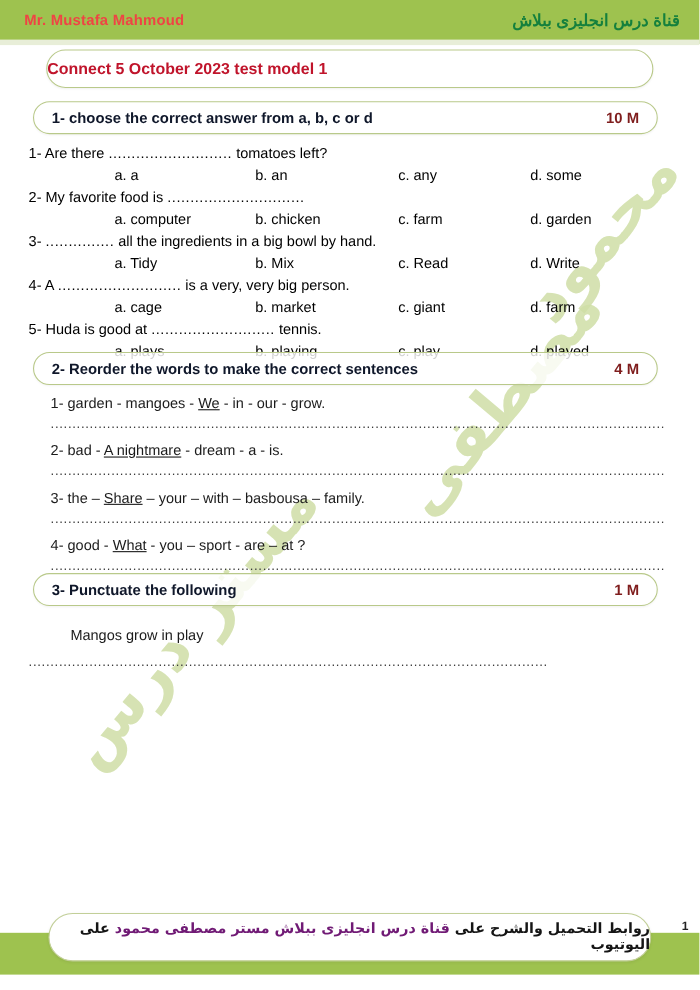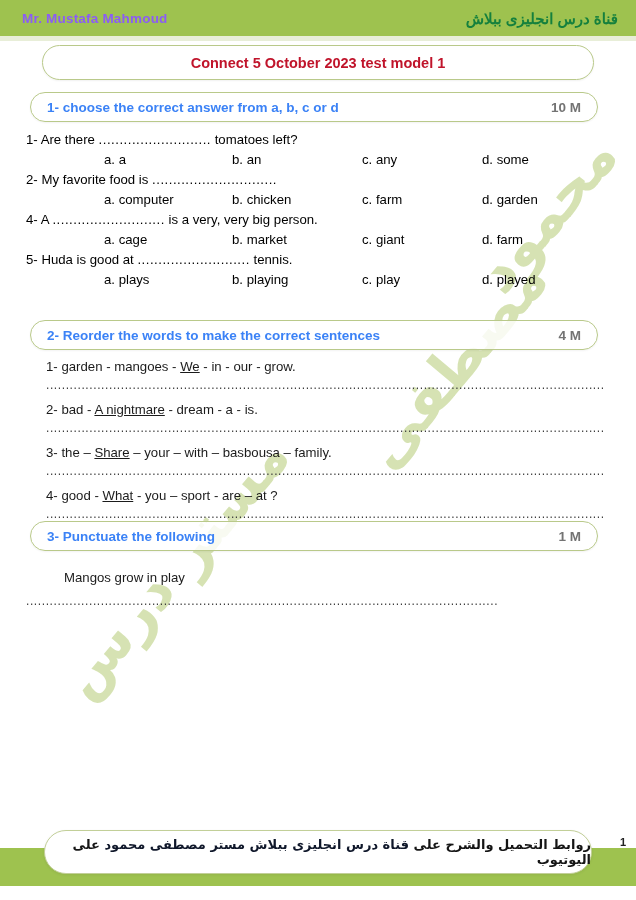--- a/index.html
+++ b/index.html
@@ -32,21 +32,21 @@
     width: 636px; height: 5px;
     background: #e8eed8;
     z-index: 1;
   }
 
   .header-name {
     position: absolute;
     left: 22px; top: 11px;
     font-size: 13.5px;
     font-weight: bold;
-    color: #8b5cf6;
+    color: #ef4444;
     letter-spacing: .2px;
     z-index: 3;
   }
   .header-arabic {
     position: absolute;
     right: 18px; top: 10px;
     font-size: 15px;
     font-weight: bold;
     color: #15803d;
     direction: rtl;
@@ -86,46 +86,45 @@
     border-radius: 22px;
     background: rgba(255,255,255,0.82);
     display: flex;
     align-items: center;
   }
 
   .title-pill {
     position: absolute;
     left: 42px; top: 45px;
     width: 552px; height: 35px;
-    justify-content: center;
     box-shadow: 0 1px 2px rgba(0,0,0,.06);
   }
   .title-pill .t {
     font-size: 14.5px;
     font-weight: bold;
     color: #c0142b;
   }
 
   .section-pill {
     position: absolute;
     left: 30px;
     width: 568px; height: 30px;
     padding: 0 16px;
     justify-content: space-between;
     box-shadow: 0 1px 2px rgba(0,0,0,.05);
   }
   .section-pill .s-label {
     font-size: 13.5px;
     font-weight: bold;
-    color: #3b82f6;
+    color: #0f172a;
   }
   .section-pill .s-marks {
     font-size: 13.5px;
     font-weight: bold;
-    color: #737373;
+    color: #7f1d1d;
   }
 
   .sec1 { top: 92px; }
   .sec2 { top: 320px; }
   .sec3 { top: 521px; align-items: center; }
 
   
   .mcq {
     position: absolute;
     left: 26px; top: 130px;
@@ -211,21 +210,21 @@
     z-index: 4;
     box-shadow: 0 1px 3px rgba(0,0,0,.07);
   }
   .footer-text {
     font-size: 13px;
     font-weight: bold;
     color: #151515;
     direction: rtl;
     font-family: "DejaVu Sans", sans-serif;
   }
-  .footer-text .red { color: #0f172a; }
+  .footer-text .red { color: #701a75; }
 
   .page-num {
     position: absolute;
     right: 10px; top: 836px;
     font-size: 11px;
     font-weight: bold;
     color: #222;
     z-index: 5;
   }
 </style>
@@ -268,20 +267,29 @@
     <div>
       <div class="stem"><span>2- My favorite food is </span><span class="dots">..............................</span><span></span></div>
       <div class="opts">
         <span class="o1">a. computer</span>
         <span class="o2">b. chicken</span>
         <span class="o3">c. farm</span>
         <span class="o4">d. garden</span>
       </div>
     </div>
 
+    <div>
+      <div class="stem"><span>3- </span><span class="dots">...............</span><span> all the ingredients in a big bowl by hand.</span></div>
+      <div class="opts">
+        <span class="o1">a. Tidy</span>
+        <span class="o2">b. Mix</span>
+        <span class="o3">c. Read</span>
+        <span class="o4">d. Write</span>
+      </div>
+    </div>
 
     <div>
       <div class="stem"><span>4- A </span><span class="dots">...........................</span><span> is a very, very big person.</span></div>
       <div class="opts">
         <span class="o1">a. cage</span>
         <span class="o2">b. market</span>
         <span class="o3">c. giant</span>
         <span class="o4">d. farm</span>
       </div>
     </div>

